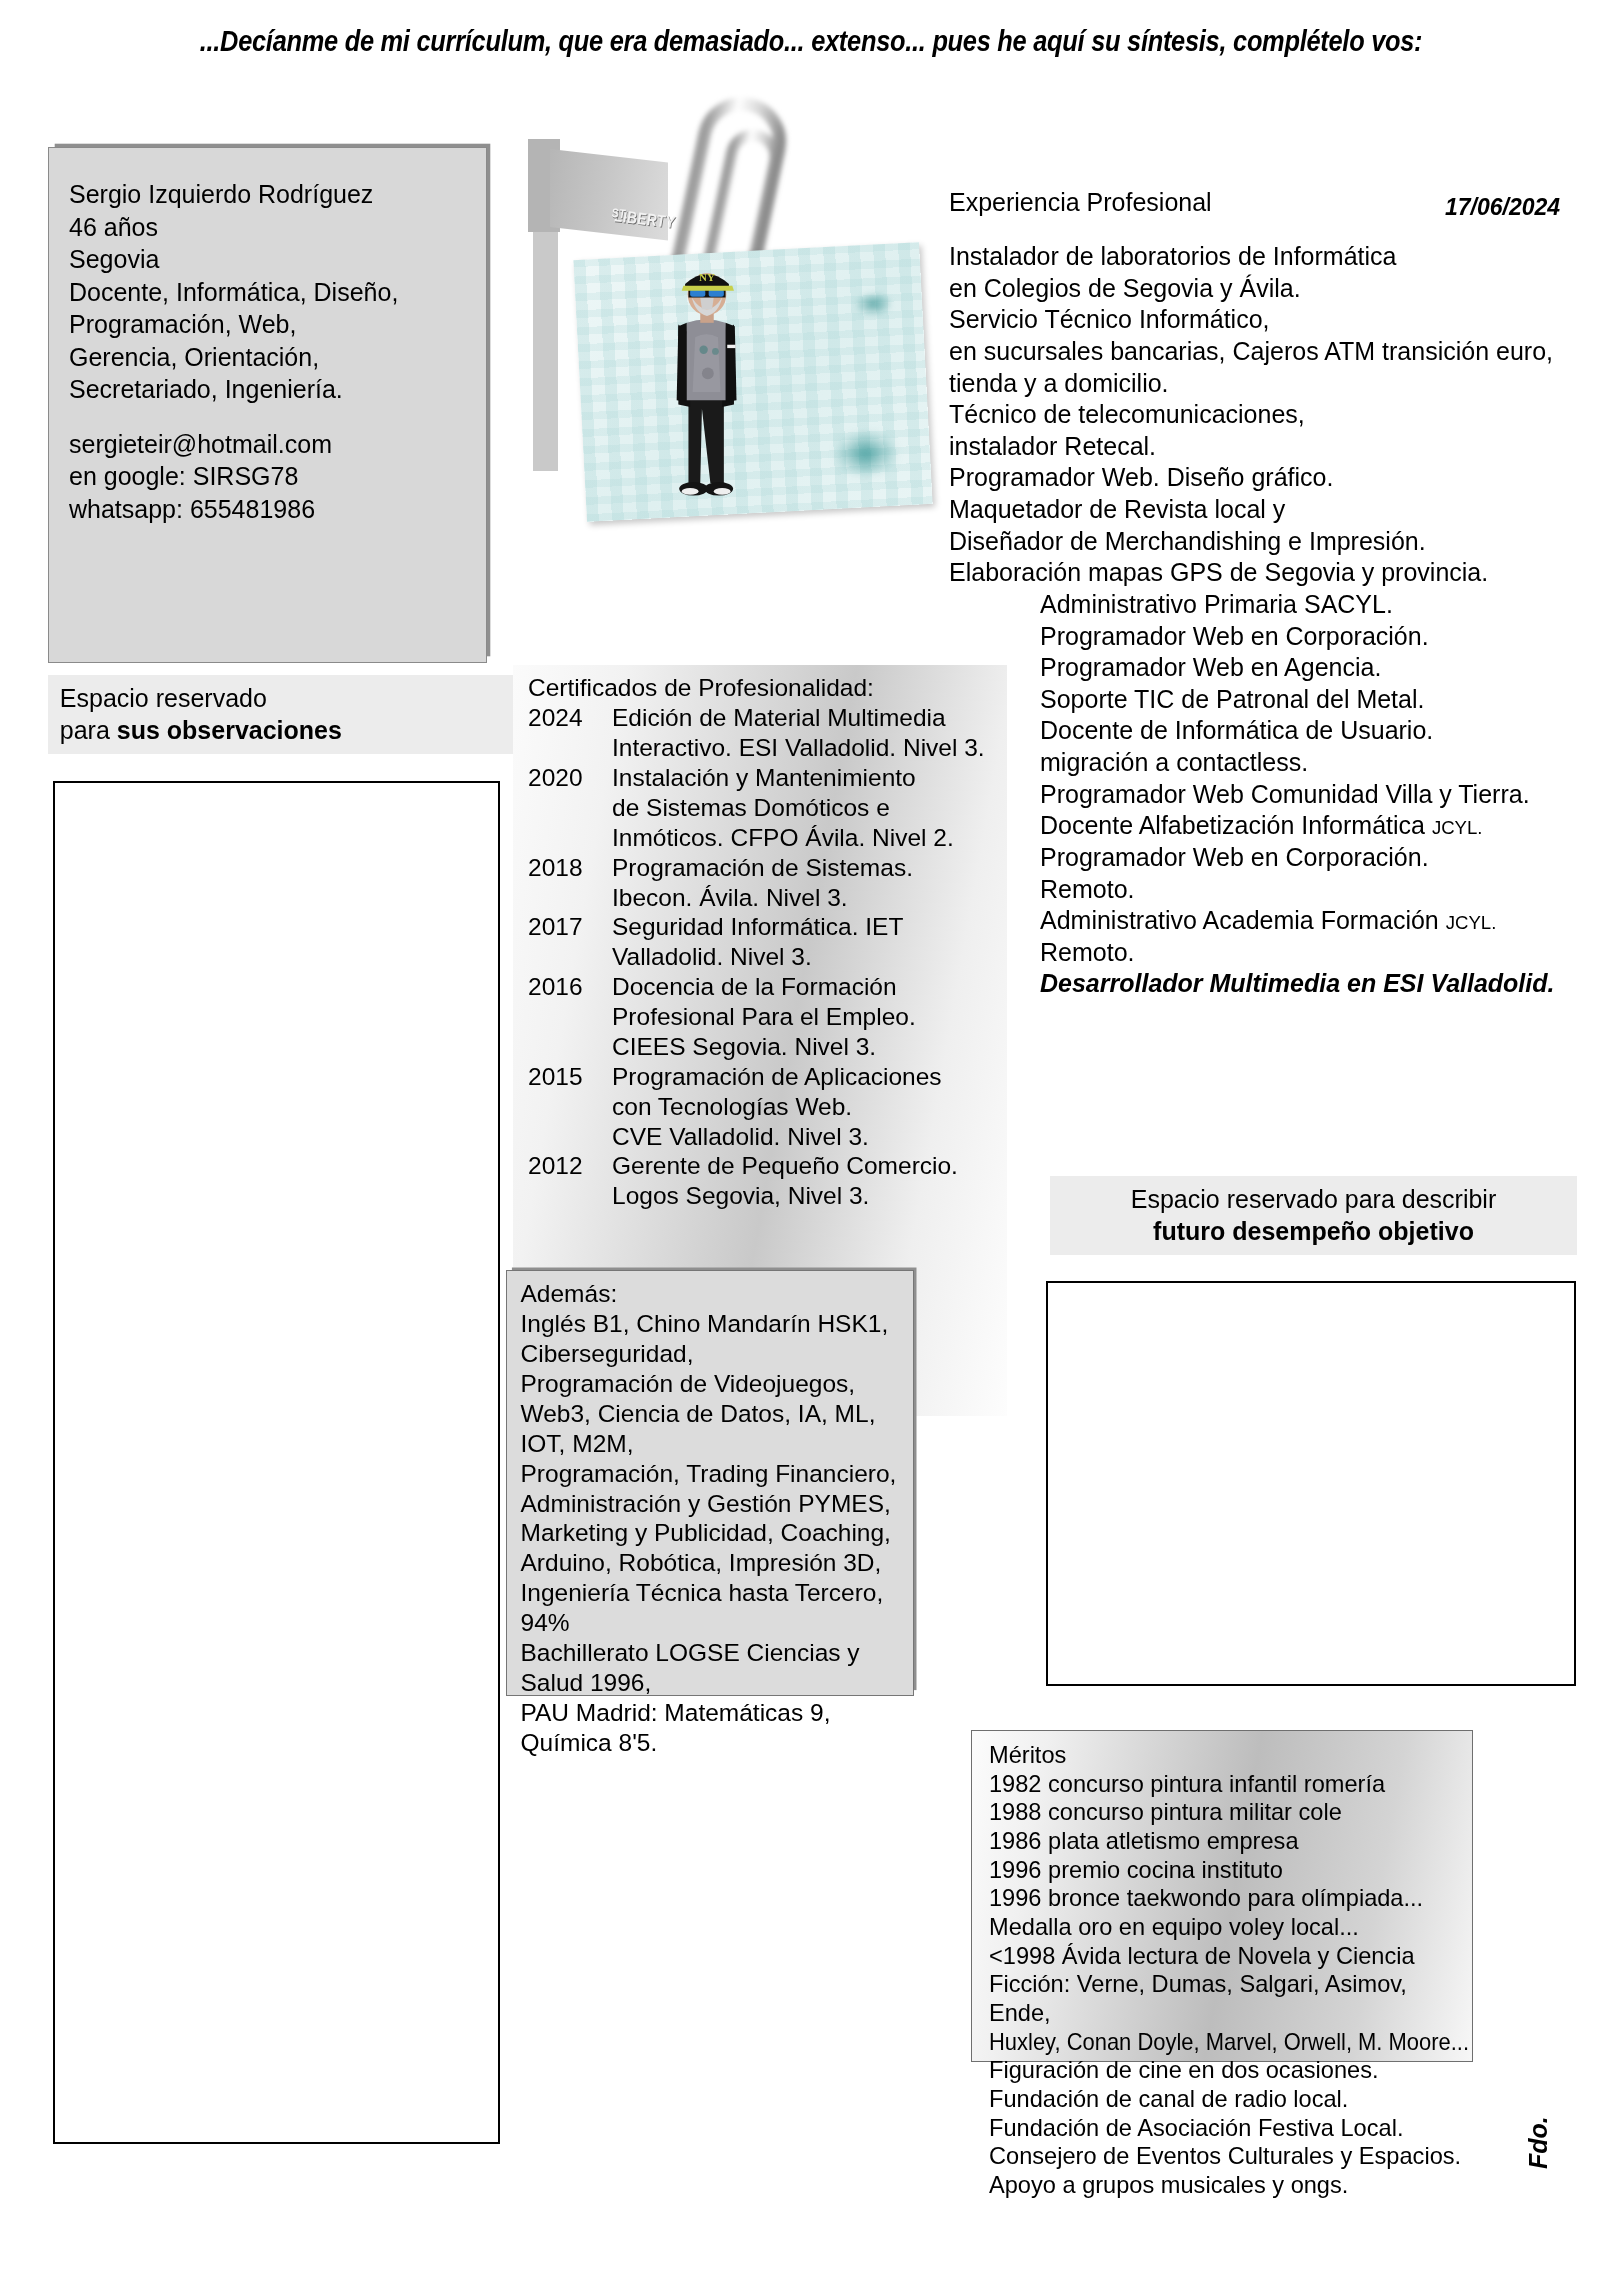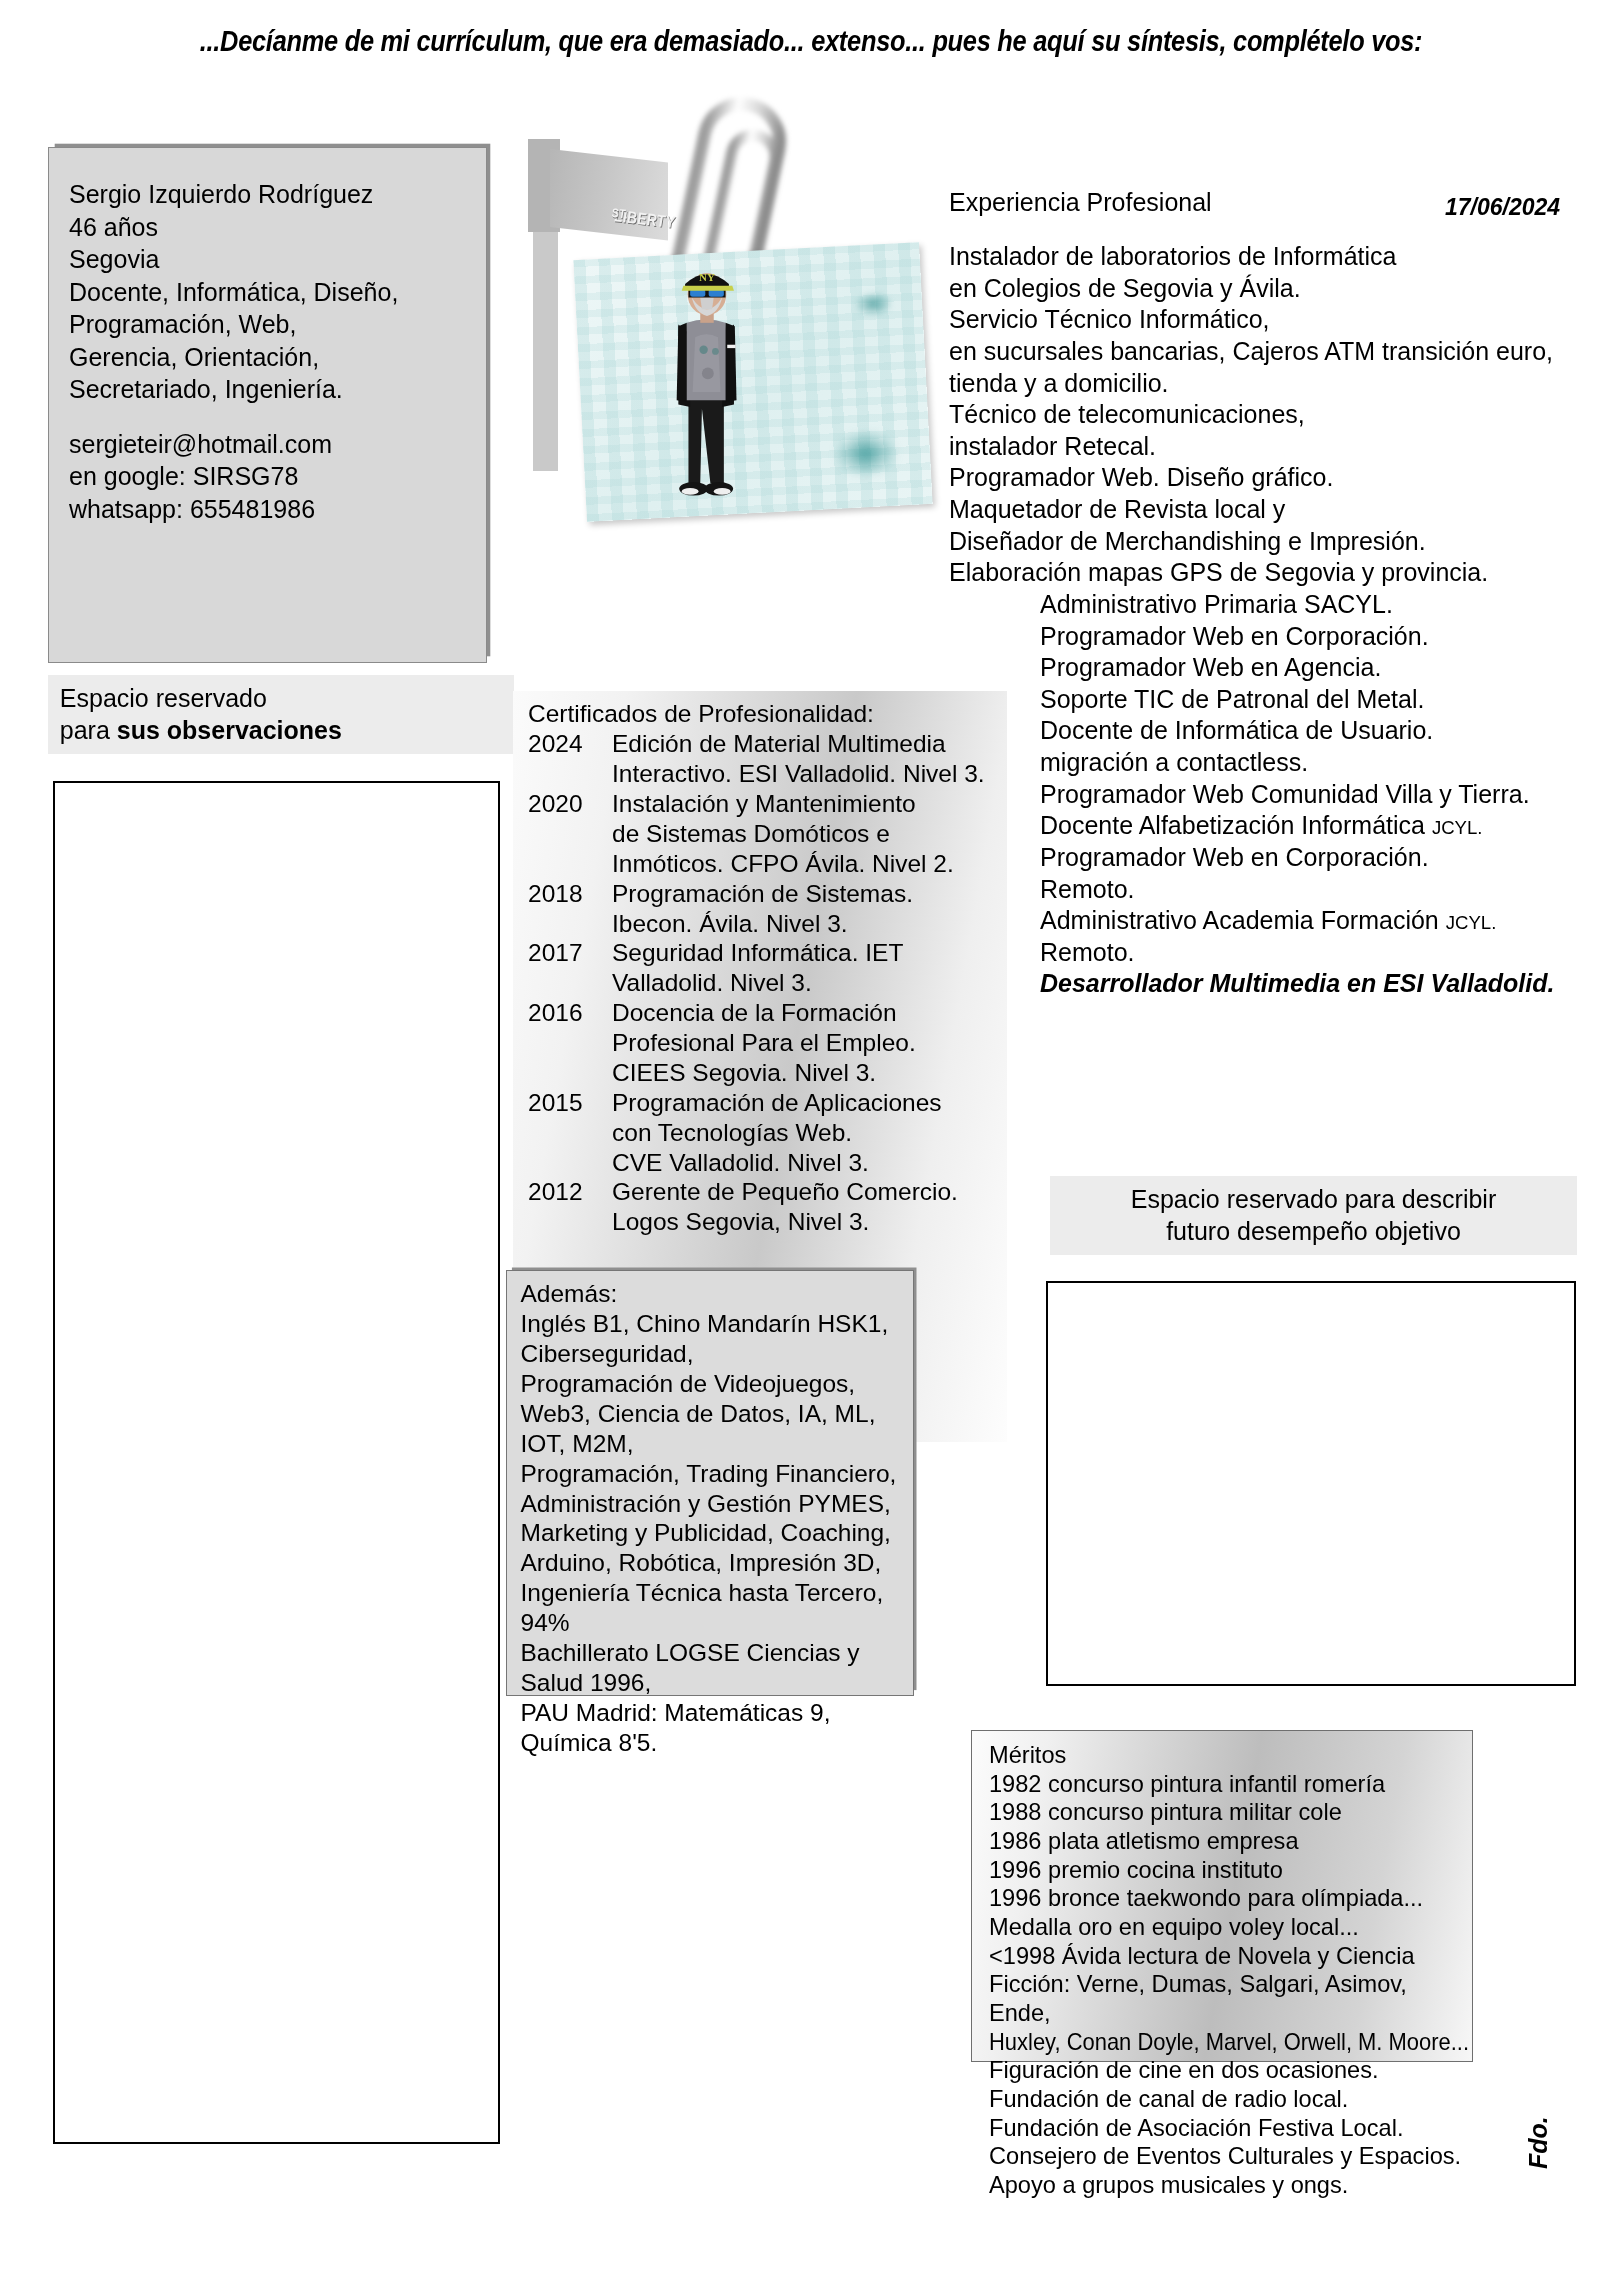--- a/index.html
+++ b/index.html
@@ -159,21 +159,21 @@
     position: absolute; right: 32px; bottom: 30px; width: 64px; height: 47px;
     background: radial-gradient(ellipse at center, rgba(45,145,145,0.8), rgba(45,145,145,0) 70%);
     filter: blur(4.2px);
   }
   .person { position: absolute; left: 142px; top: 177px; width: 118px; height: 253px; }
 
   
   .cert-panel {
     position: absolute;
     left: 513px;
-    top: 691px;
+    top: 665px;
     width: 494px;
     height: 751px;
     background: linear-gradient(100deg,#fbfbfb 0%, #f2f2f2 18%, #c9c9c9 55%, #efefef 80%, #fdfdfd 100%);
     box-sizing: border-box;
   }
   .cert-panel .inner { padding: 8.4px 0 0 15px; }
   .cert-title { font-size: 24.5px; line-height: 1.22; }
   .cert-row { display: flex; font-size: 24.5px; line-height: 1.22; }
   .cert-year { width: 84px; flex: 0 0 84px; }
   .cert-desc { flex: 1 1 auto; }
@@ -230,21 +230,21 @@
     left: 1050px;
     top: 1176px;
     width: 527px;
     background: #ececec;
     text-align: center;
     padding: 6.8px 0 8.4px 0;
     box-sizing: border-box;
     font-size: 25px;
     line-height: 1.28;
   }
-  .fut-label b { font-weight: normal; }
+  .fut-label b { font-weight: bold; }
   .fut-box {
     position: absolute;
     left: 1046px;
     top: 1281px;
     width: 530px;
     height: 405px;
     border: 2.5px solid #000;
     background: #fff;
     box-sizing: border-box;
   }

